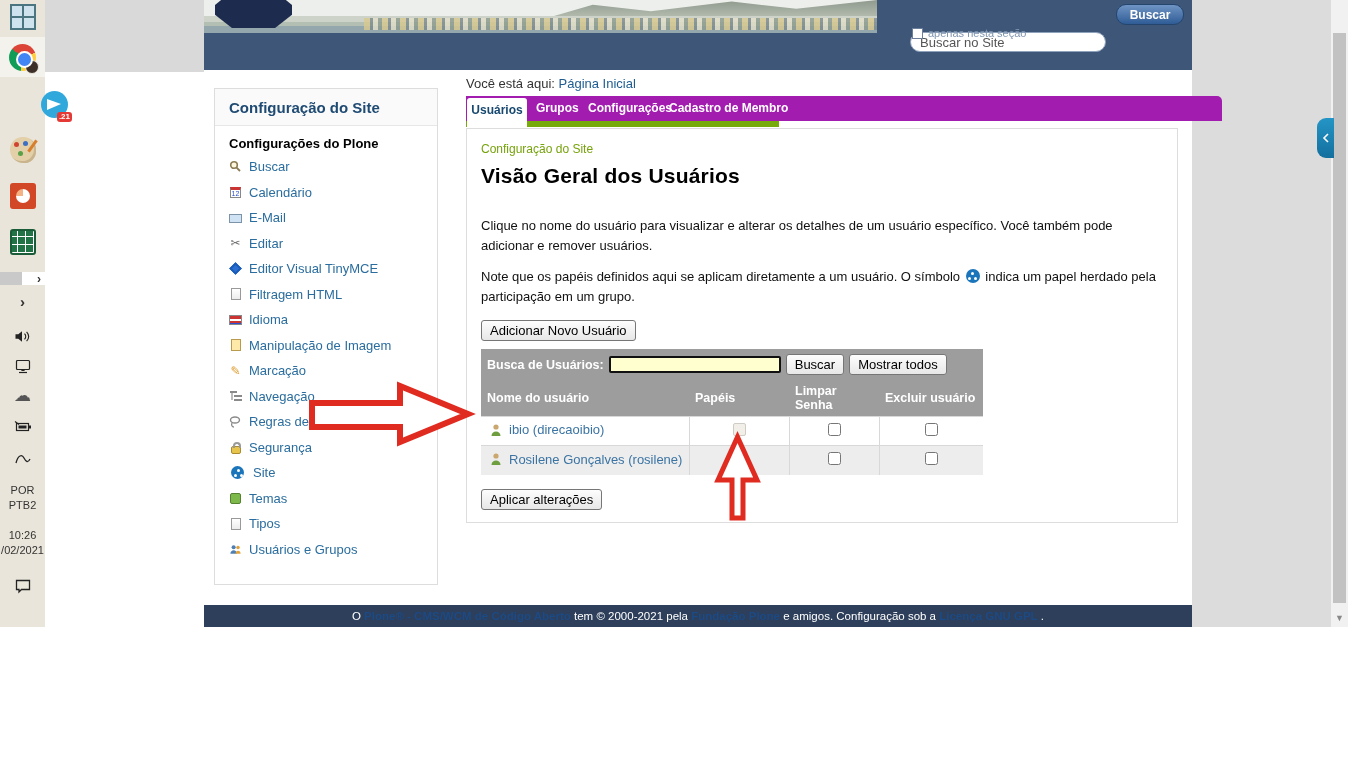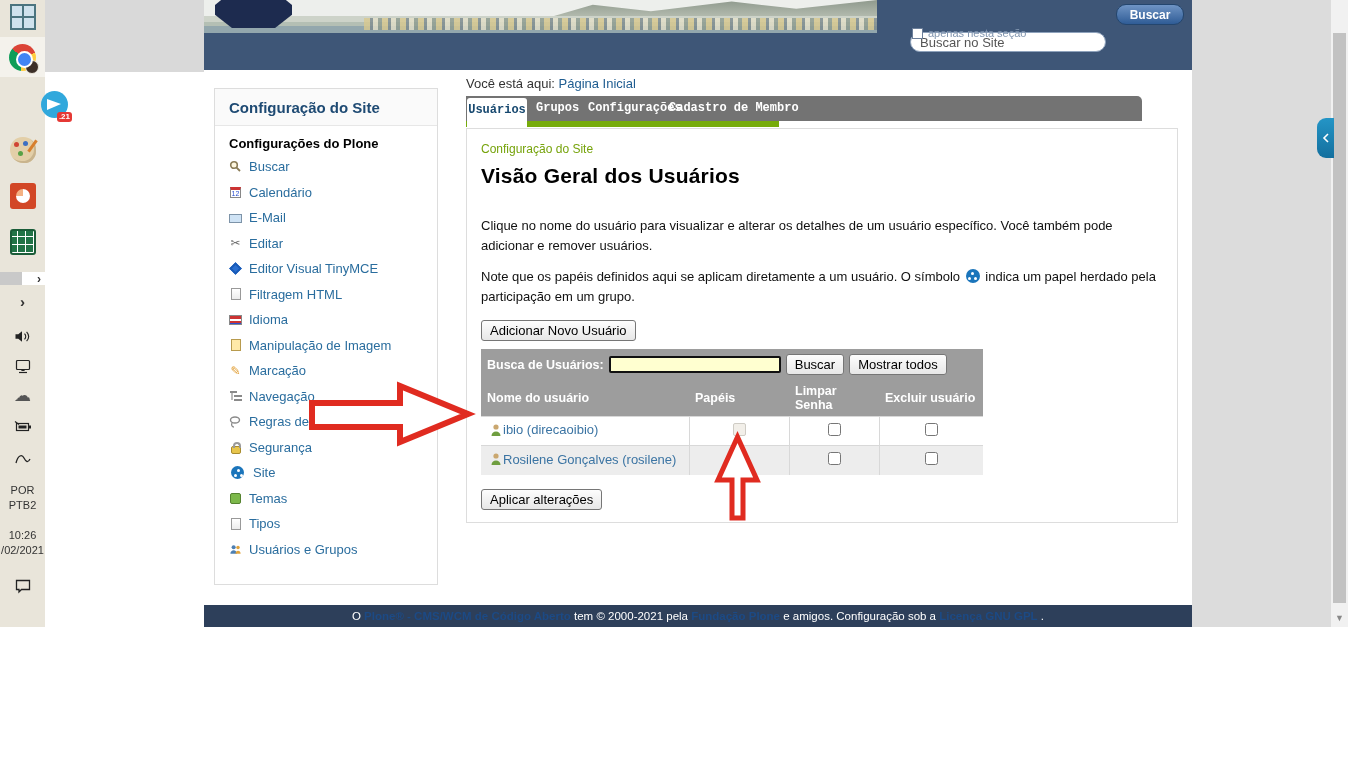--- a/index.html
+++ b/index.html
@@ -82,21 +82,21 @@
   .btn-buscar { position:absolute; left:206px; top:0; width:68px; height:21px; border-radius:10px;
     background:linear-gradient(180deg,#6f94c4,#2f5c96); border:1px solid #24466e; color:#fff; font-weight:bold; font-size:12px;
     font-family:inherit; cursor:pointer; }
   .section-check { position:absolute; left:708px; top:27px; display:flex; align-items:center; gap:5px; }
   .section-check .cb { width:11px; height:11px; background:#fff; border:1px solid #6c7f9a; display:inline-block; }
   .section-check span.lbl { color:#8195af; font-size:11px; }
 
   .breadcrumb { position:absolute; left:0; top:70px; width:988px; height:26px; background:#fff; font-size:13px; padding:6px 0 0 262px; color:#333; }
   .breadcrumb a { color:#1e5c90; text-decoration:none; }
 
-  .tabbar { position:absolute; left:262px; top:96px; width:676px; height:25px; background:#737373; border-radius:0 5px 0 0;font-family:Liberation Mono, monospace; }
+  .tabbar { position:absolute; left:262px; top:96px; width:756px; height:25px; background:#a21caf; border-radius:0 5px 0 0; }
   .tabbar-ext { position:absolute; left:262px; top:121px; width:313px; height:6px; background:#76ab0b; }
   .tab-active { position:absolute; left:1px; top:2px; width:60px; height:29px; background:#fff; border-radius:3px 3px 0 0;
     color:#17486f; font-size:12px; font-weight:bold; text-align:center; line-height:24px; z-index:2; }
   .tab { position:absolute; top:0; height:25px; color:#fff; font-size:12px; font-weight:bold; line-height:25px; cursor:pointer; }
   .tab-grupos { left:70px; } .tab-config { left:122px; } .tab-cadastro { left:203px; }
 
   .panel { position:absolute; left:262px; top:128px; width:712px; min-height:342px; background:#fff; border:1px solid #ddd; padding:10px 14px 12px; }
   .parent-link { color:#76a30b; font-size:12px; text-decoration:none; display:inline-block; }
   .panel h1 { font-size:21px; font-weight:bold; color:#000; margin:7px 0 28px; letter-spacing:.2px; }
   .panel p { font-size:13px; line-height:1.5; color:#111; max-width:700px; margin-bottom:12px; }
@@ -115,21 +115,21 @@
   .users thead th { background:#9d9d9d; color:#fff; font-size:12.5px; font-weight:bold; text-align:left; padding:4px 6px; }
   .users .search-row th { padding:5px 6px; }
   .users .search-row .wrap { display:flex; align-items:center; gap:5px; }
   .users .search-row input.q { width:172px; height:17px; background:#ffffd0; border:2px solid #111; border-radius:2px; font-family:inherit; font-size:12px; padding:0 3px; }
   .users .sub-row th { padding:3px 6px; }
   .users .sub-row .subcell { background:#b3b3b3; border:1px solid #c9c9c9; margin:-1px -4px; padding:2px 5px; display:block; }
   .users tbody td { font-size:13px; height:29px; border-top:1px solid #d8d8d8; border-left:1px solid #d8d8d8; text-align:center; }
   .users tbody td:first-child { border-left:none; text-align:left; padding-left:8px; }
   .users tbody tr.alt { background:#ededed; }
   .users tbody a { color:#3b74a3; text-decoration:none; }
-  .users tbody td .namewrap { display:inline-flex; align-items:center; }
+  .users tbody td .namewrap { display:inline-flex; align-items:center; gap:6px; }
   .users input[type=checkbox] { width:13px; height:13px; }
   .cb-disabled { width:13px; height:13px; display:inline-block; background:#f2efe9; border:1px solid #cfccc5; border-radius:2px; }
 
   .pg-footer { position:absolute; left:0; top:605px; width:988px; height:22px; background:#2d3f5a; color:#fff;
     font-size:11.5px; text-align:center; line-height:22px; }
   .pg-footer a { color:#1c4a85; text-decoration:none; font-weight:bold; }
 
   .annotation { position:absolute; left:0; top:0; width:988px; height:627px; z-index:40; pointer-events:none; }
 
   

